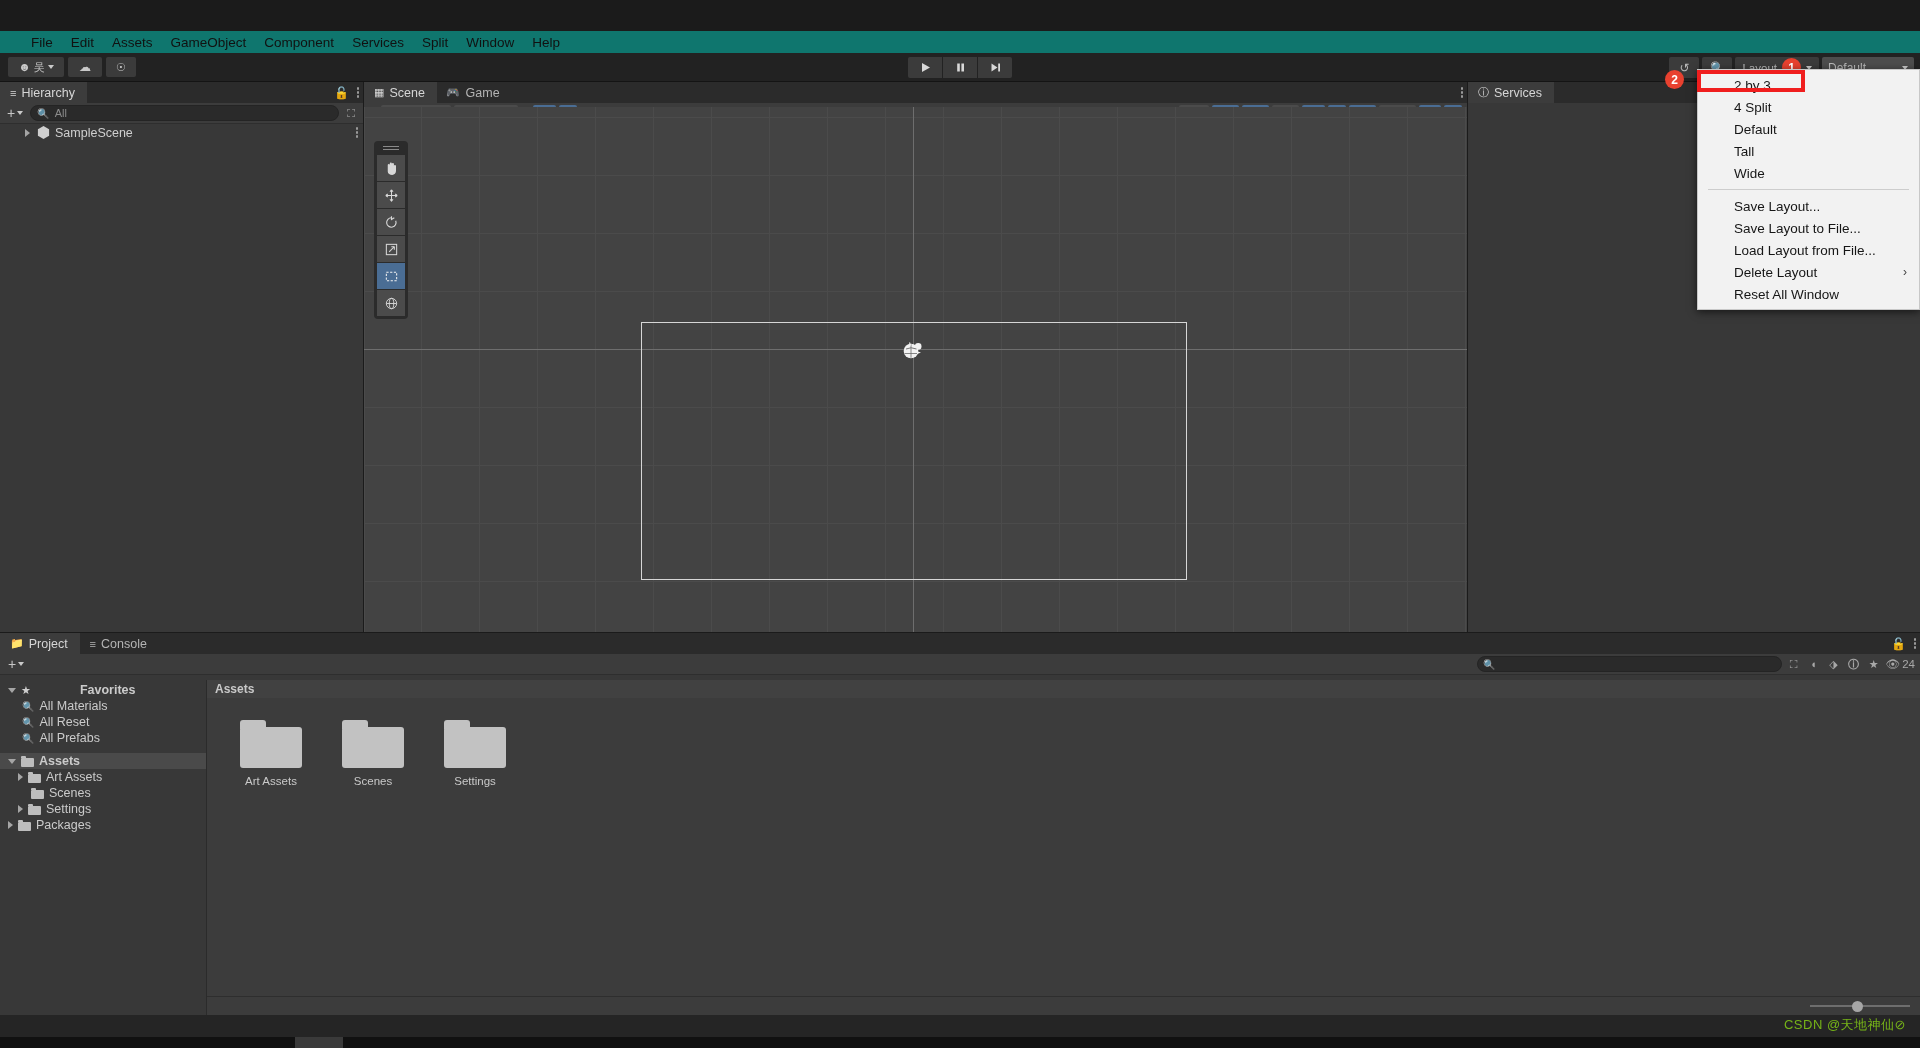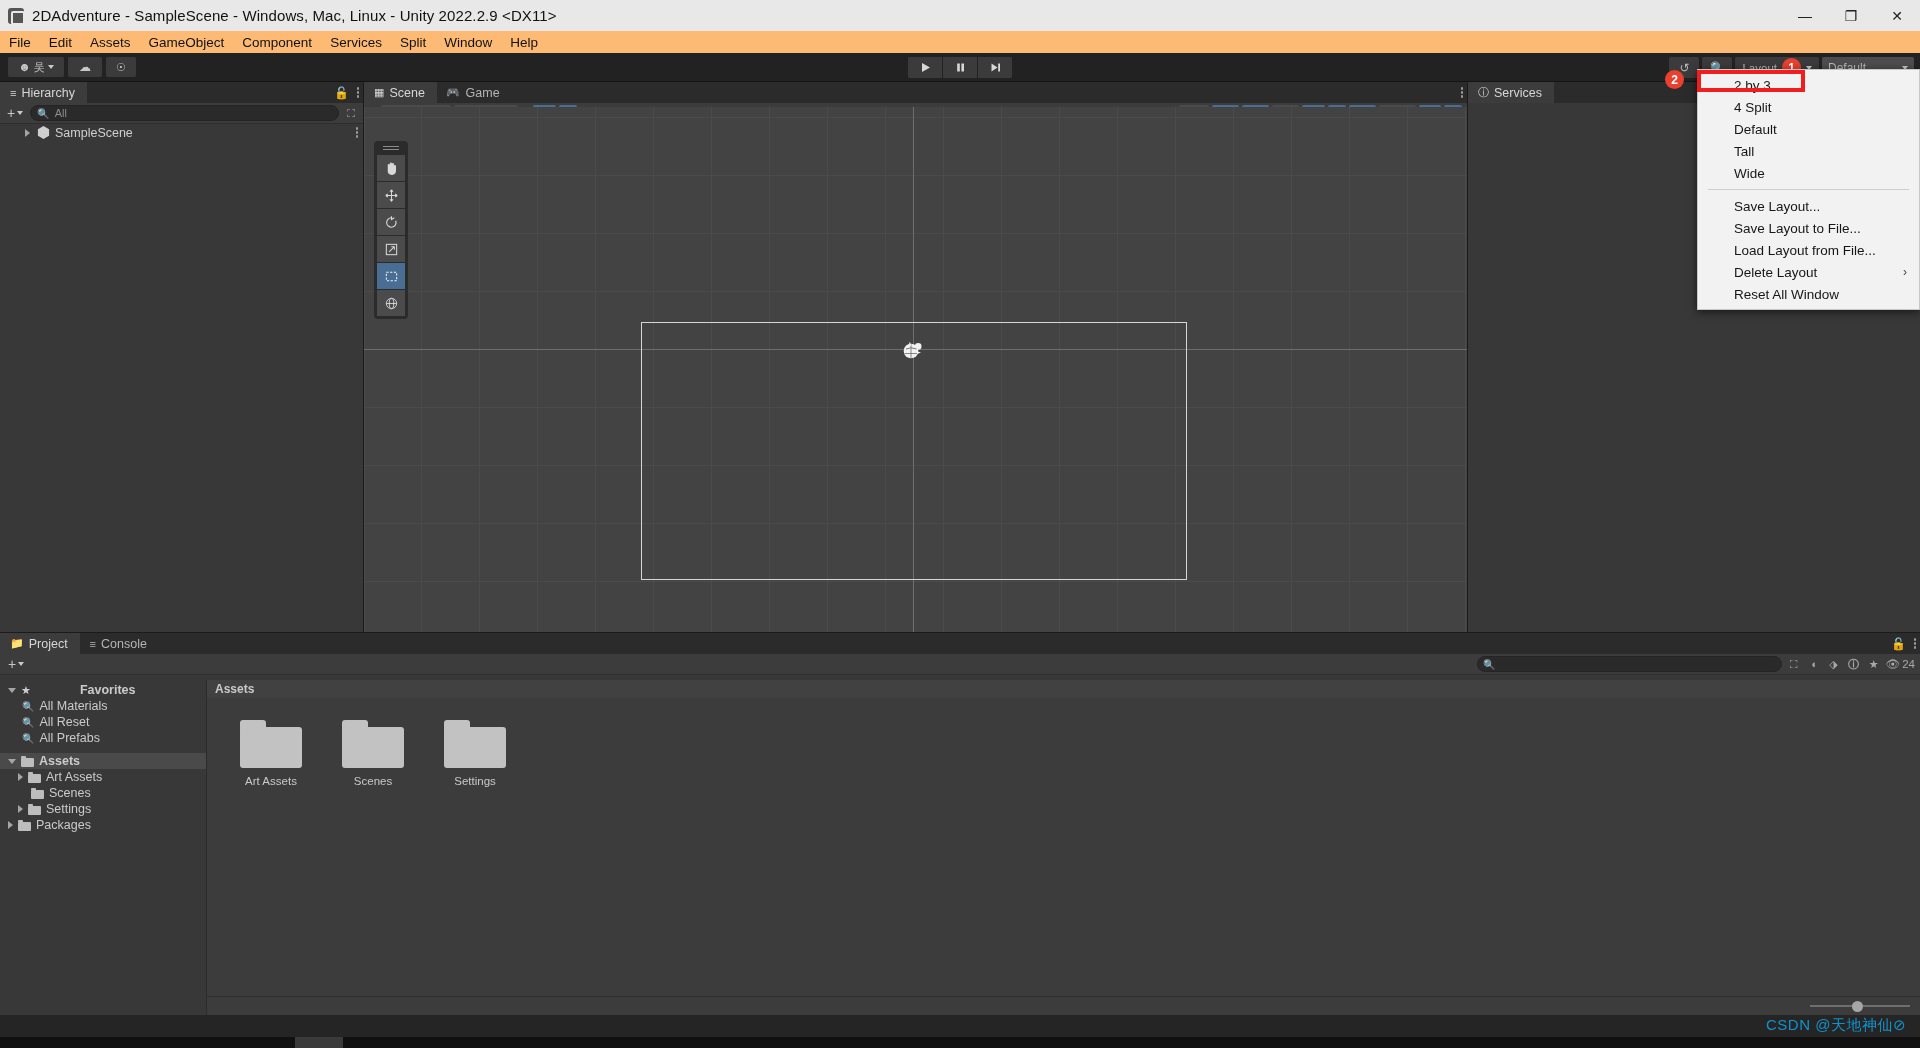--- a/index.html
+++ b/index.html
@@ -31,22 +31,22 @@
   .title-text { font-size: 15px; letter-spacing: .1px; }
   .win-btns { position: absolute; right: 0; top: 0; height: 31px; display: flex; }
   .win-btn {
     width: 46px; height: 31px; display: flex; align-items: center; justify-content: center;
     font-size: 14px; color: #222;
   }
 
   
   .menubar {
     position: absolute; left: 0; top: 31px; width: 1920px; height: 22px;
-    background: #fdba74; color: #111;
-    display: flex; align-items: center; padding-left: 0;
+    background: #0f766e; color: #111;
+    display: flex; align-items: center; padding-left: 22px;
   }
   .menu-item { font-size: 13.5px; padding: 2px 9px; white-space: nowrap; }
 
   
   .maintoolbar {
     position: absolute; left: 0; top: 53px; width: 1920px; height: 29px;
     background: #222222;
     border-bottom: 1px solid #141414;
     display: flex; align-items: center;
   }
@@ -261,21 +261,21 @@
   .slider-track { width: 100%; height: 2px; background: #6e6e6e; }
   .slider-knob { position: absolute; left: 42%; width: 11px; height: 11px; border-radius: 50%; background: #a6a6a6; }
 
   
   .statusbar {
     position: absolute; left: 0; top: 1015px; width: 1920px; height: 22px;
     background: #252525;
   }
   .watermark {
     position: absolute; right: 14px; top: 1016px;
-    font-size: 15px; color: #0ea5e9; opacity: .85; letter-spacing: .5px;
+    font-size: 13px; color: #84cc16; opacity: .85; letter-spacing: .5px;
   }
   .taskbar {
     position: absolute; left: 0; top: 1037px; width: 1920px; height: 11px;
     background: #111;
   }
   .taskbar .tb-chip { position: absolute; left: 295px; top: 0; width: 48px; height: 11px; background: #3a3a3a; }
 
   
   .menu-pop {
     position: absolute; left: 1697px; top: 69px; width: 223px;
@@ -290,29 +290,20 @@
   }
   .mpop-sep { height: 1px; background: #cdcdcd; margin: 5px 10px; }
   .mpop-arrow { font-size: 12px; color: #444; }
   .hl-menu-item { position: absolute; left: 1697px; top: 70px; width: 108px; height: 22px; border: 4px solid #f01e1e; z-index: 60; pointer-events: none;}
 </style>
 </head>
 <body>
 
 <div id="app">
 
-  <div class="titlebar">
-    <div class="title-logo"></div>
-    <div class="title-text">2DAdventure - SampleScene - Windows, Mac, Linux - Unity 2022.2.9 &lt;DX11&gt;</div>
-    <div class="win-btns">
-      <div class="win-btn">—</div>
-      <div class="win-btn">❐</div>
-      <div class="win-btn close">✕</div>
-    </div>
-  </div>
 
   <div class="menubar">
     <div class="menu-item">File</div>
     <div class="menu-item">Edit</div>
     <div class="menu-item">Assets</div>
     <div class="menu-item">GameObject</div>
     <div class="menu-item">Component</div>
     <div class="menu-item">Services</div>
     <div class="menu-item">Split</div>
     <div class="menu-item">Window</div>

